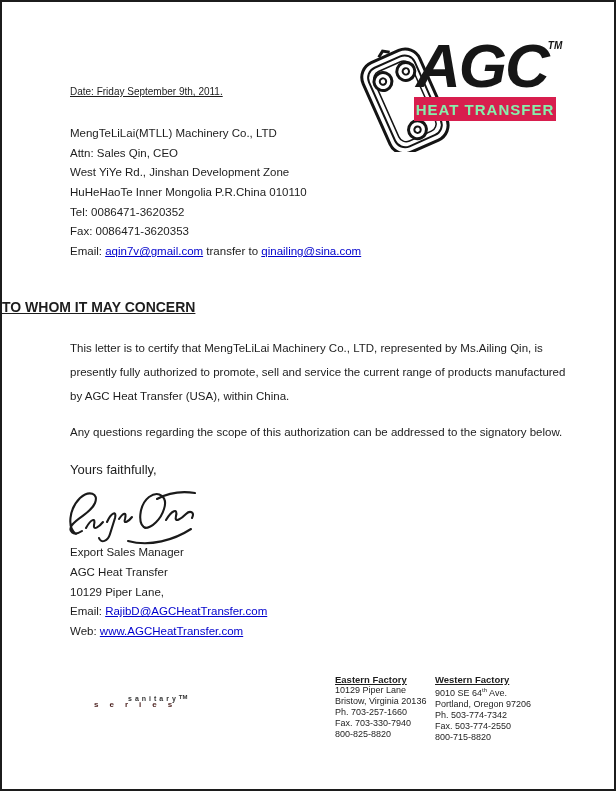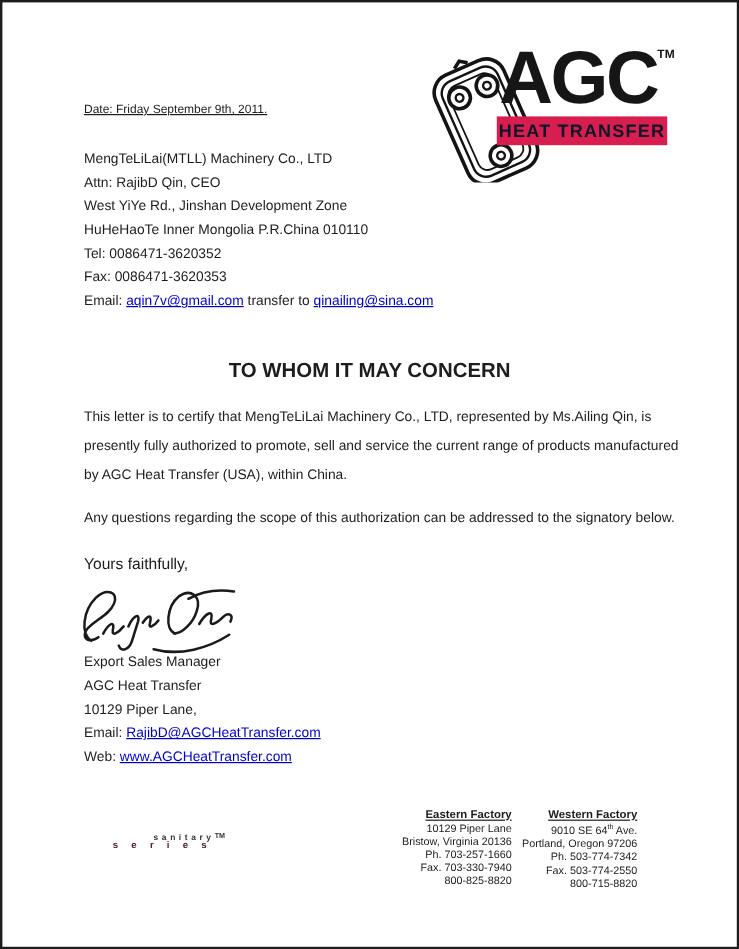--- a/index.html
+++ b/index.html
@@ -12,50 +12,50 @@
     background:#ffffff;
     border:2px solid #1c1c1c;
     overflow:hidden;
     color:#1d1d1d;
   }
   
   .agc-logo { position:absolute; left:352px; top:40px; width:212px; height:110px; }
   .plate-svg { position:absolute; left:0; top:2px; z-index:1; }
   .agc-word {
     position:absolute; left:62px; top:-12px; z-index:2;
-    font-size:62px; font-weight:bold; letter-spacing:-2px; color:#161616;
+    font-size:62px; font-weight:bold; letter-spacing:-2px; color:#161616;font-style:italic;
   }
   .agc-tm { font-size:10px; font-weight:bold; vertical-align:38px; letter-spacing:0; }
   .agc-banner {
     position:absolute; left:60px; top:55px; z-index:3;
     width:142px; padding:4px 0 3px 0;
-    color:#0f172a; font-weight:bold; font-size:15px; letter-spacing:1px;
+    color:#86efac; font-weight:bold; font-size:15px; letter-spacing:1px;
     text-align:center;
   }
   
   .date-line {
     position:absolute; left:68px; top:84px;
     font-size:10px; text-decoration:underline;
   }
   .recipient { position:absolute; left:68px; top:122px; font-size:11.5px; }
   .recipient div { height:19.7px; line-height:19.7px; }
   .letter-title {
     position:absolute; left:0; top:297px; width:100%;
-    text-align:center; font-size:17px; font-weight:bold; 
+    text-align:left; font-size:14px; font-weight:bold; text-decoration:underline;
   }
   .para { position:absolute; left:68px; font-size:11.5px; line-height:24px; width:502px; }
   .para1 { top:334px; }
   .para2 { top:418px; }
   .closing { position:absolute; left:68px; top:460px; font-size:13px; }
   .signature-svg { position:absolute; left:58px; top:482px; }
   .signer { position:absolute; left:68px; top:541px; font-size:11.5px; }
   .signer div { height:19.8px; line-height:19.8px; }
   a.doc-link, .doc-link { color:#0000cc; text-decoration:underline; cursor:pointer; }
   
-  .factory { position:absolute; top:672px; font-size:9px; line-height:11px;text-align:right; }
+  .factory { position:absolute; top:672px; font-size:9px; line-height:11px; }
   .factory-east { left:333px; }
   .factory-west { left:433px; }
   .factory-heading { font-weight:bold; text-decoration:underline; font-size:9.5px; }
   .factory sup { font-size:6px; }
   
   .proflow { position:absolute; left:62px; top:692px; width:170px; }
   .proflow-top {
     font-size:7px; letter-spacing:3px; color:#333; font-weight:bold;
     margin-left:64px; white-space:nowrap;
   }
@@ -90,21 +90,21 @@
       </g>
     </svg>
     <div class="agc-word"><span>AGC</span><span class="agc-tm">TM</span></div>
     <div class="agc-banner" style="background:#d81e4e;">HEAT TRANSFER</div>
   </div>
 
   <div class="date-line">Date: Friday September 9th, 2011.</div>
 
   <div class="recipient">
     <div>MengTeLiLai(MTLL) Machinery Co., LTD</div>
-    <div>Attn: RajibD Qin, CEO</div>
+    <div>Attn: Sales Qin, CEO</div>
     <div>West YiYe Rd., Jinshan Development Zone</div>
     <div>HuHeHaoTe Inner Mongolia P.R.China 010110</div>
     <div>Tel: 0086471-3620352</div>
     <div>Fax: 0086471-3620353</div>
     <div>
       <span>Email: </span><span class="doc-link">aqin7v@gmail.com</span><span> transfer to </span><span class="doc-link">qinailing@sina.com</span>
     </div>
   </div>
 
   <div class="letter-title">TO WHOM IT MAY CONCERN</div>

